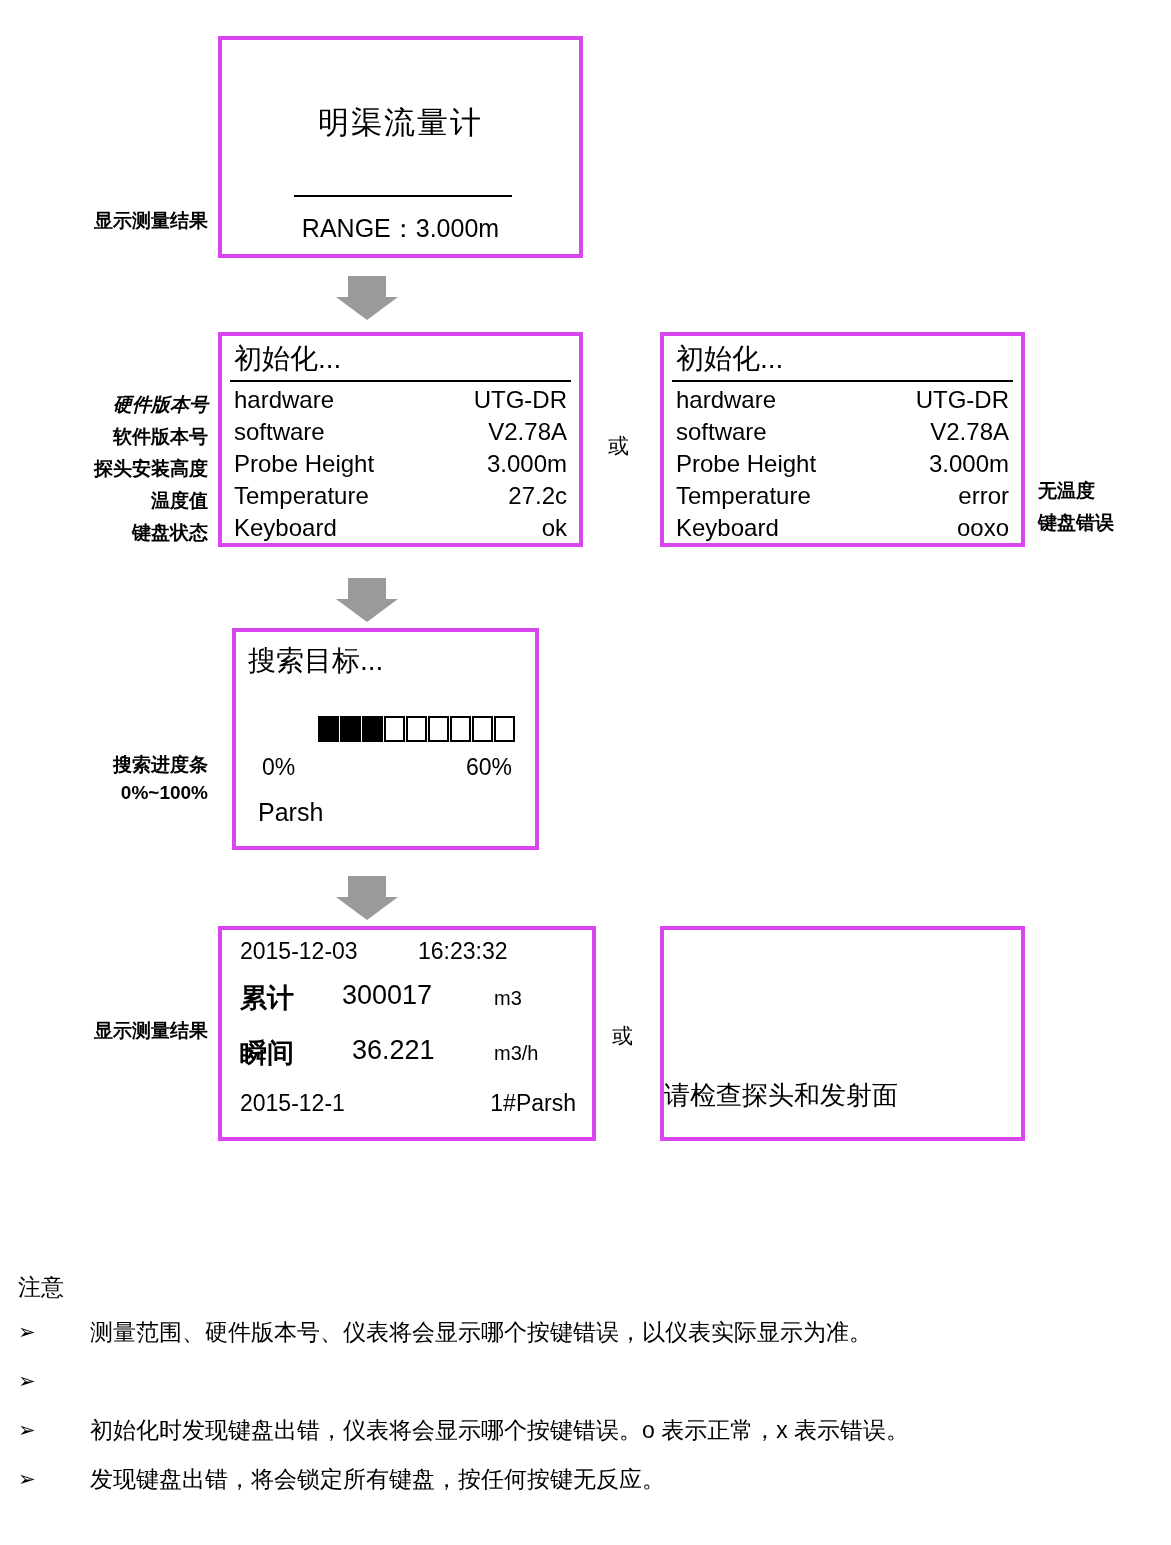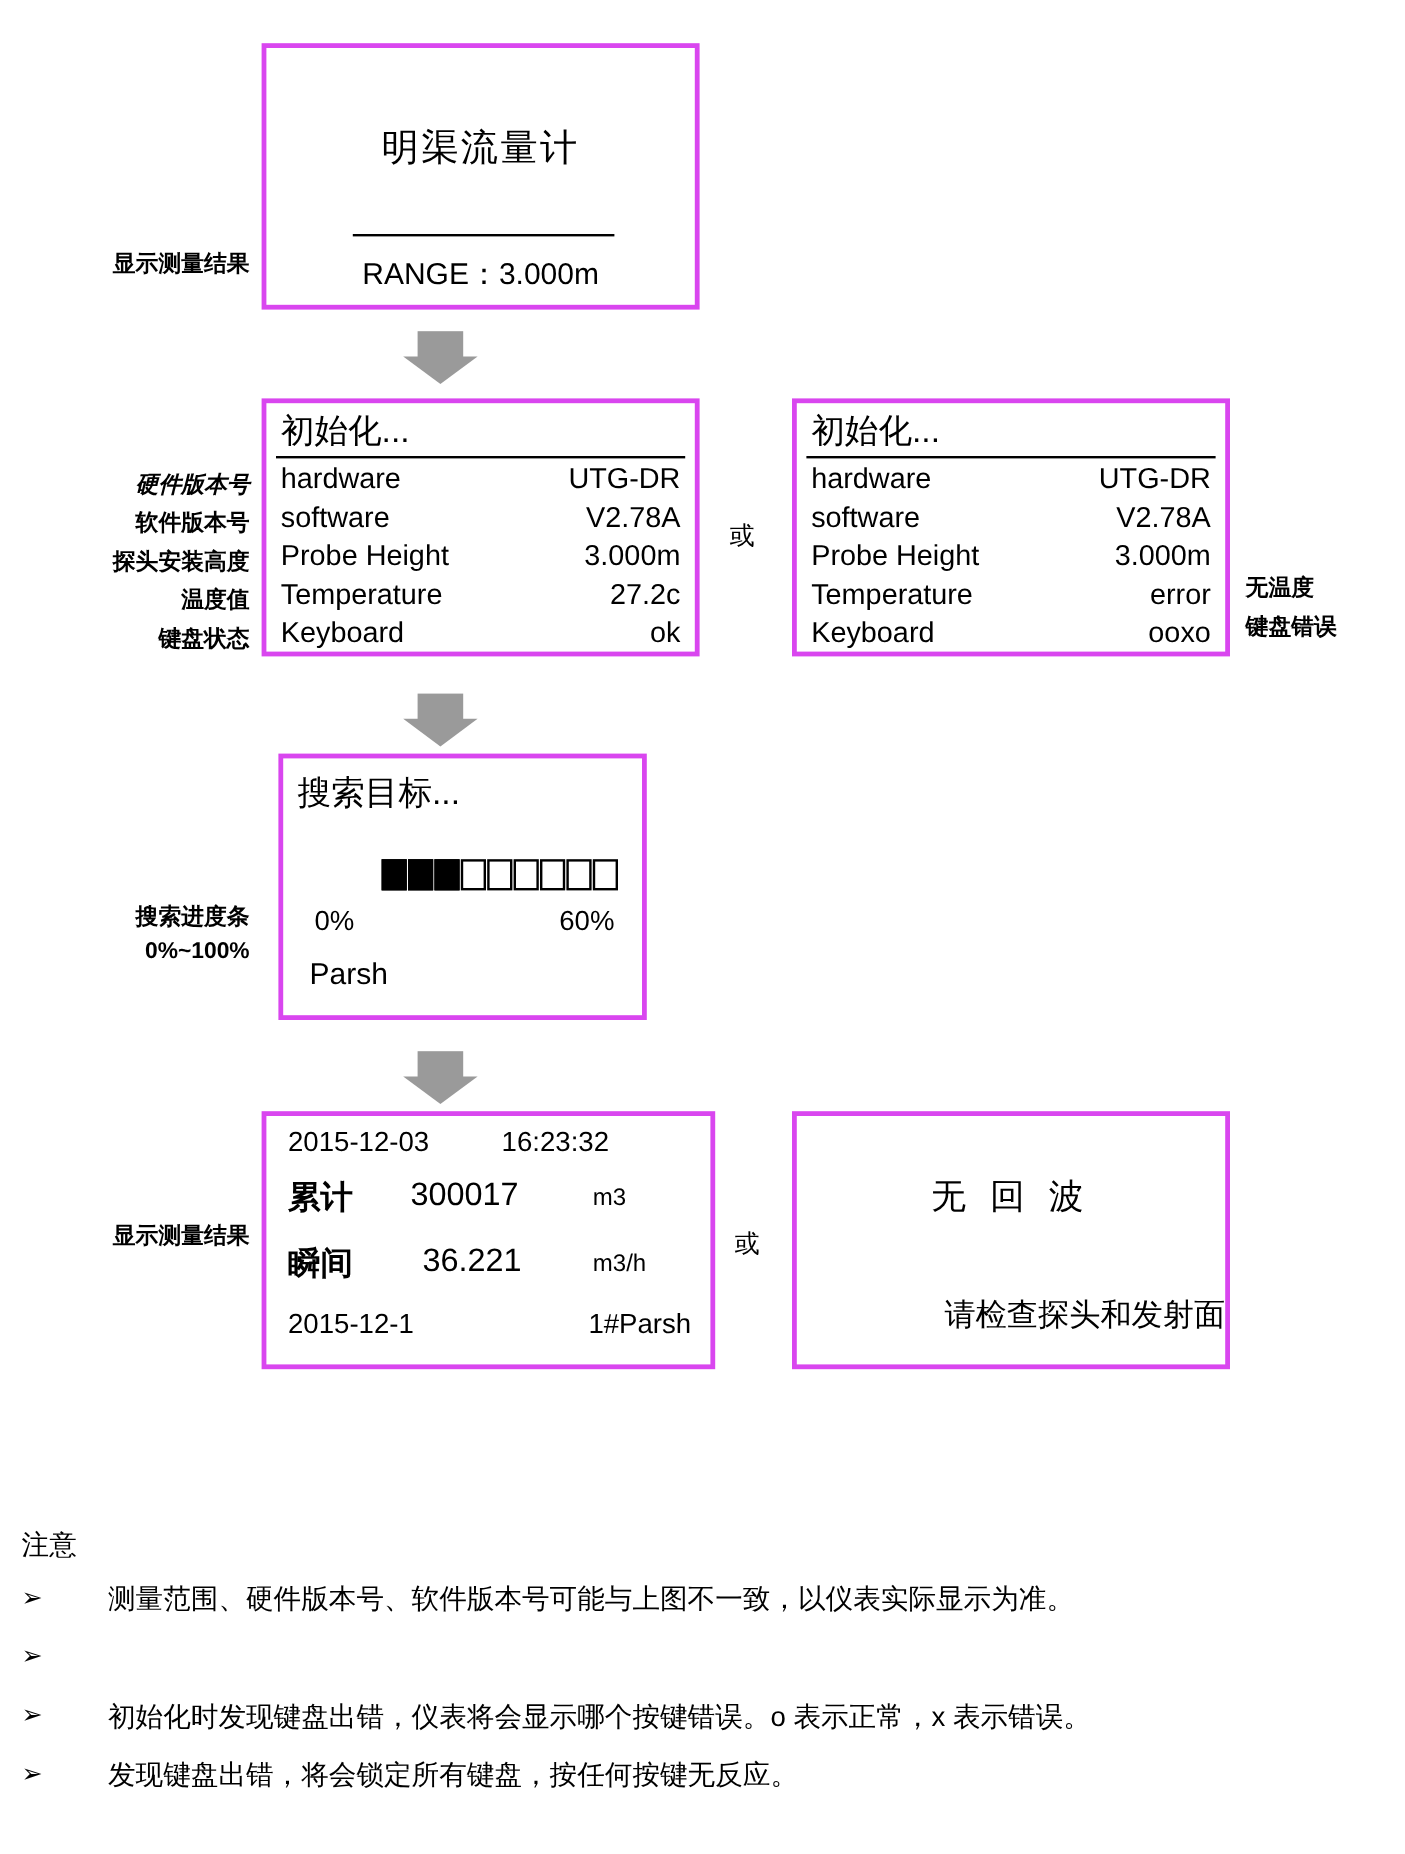--- a/index.html
+++ b/index.html
@@ -279,21 +279,21 @@
     width: 100%;
     text-align: center;
     font-size: 29px;
     letter-spacing: 6px;
   }
   #screen-noecho .ne-msg {
     position: absolute;
     top: 148px;
     left: 0;
     width: 100%;
-    text-align: right;
+    text-align: left;
     font-size: 26px;
   }
 
   
   #notes {
     position: absolute;
     left: 18px;
     top: 1272px;
     width: 1130px;
   }
@@ -441,30 +441,29 @@
   <div class="r-lbl2">瞬间</div>
   <div class="r-val2">36.221</div>
   <div class="r-unit2">m3/h</div>
   <div class="r-foot-left">2015-12-1</div>
   <div class="r-foot-right">1#Parsh</div>
 </div>
 
 <div class="or-label" style="left:612px; top:1022px;">或</div>
 
 <div class="screen" id="screen-noecho">
-  <div class="ne-title">无 回 波</div>
   <div class="ne-msg">请检查探头和发射面</div>
 </div>
 
 <div id="notes">
   <div class="notes-title">注意</div>
 
   <div class="note-item">
     <span class="bullet">➢</span>
-    <span class="note-text">测量范围、硬件版本号、软件版本号可能与上图不一致，以仪表实际显示为准。</span>
+    <span class="note-text">测量范围、硬件版本号、仪表将会显示哪个按键错误，以仪表实际显示为准。</span>
   </div>
   <div class="note-item">
     <span class="bullet">➢</span>
   </div>
   <div class="note-item">
     <span class="bullet">➢</span>
     <span class="note-text">初始化时发现键盘出错，仪表将会显示哪个按键错误。o 表示正常，x 表示错误。</span>
   </div>
   <div class="note-item">
     <span class="bullet">➢</span>

